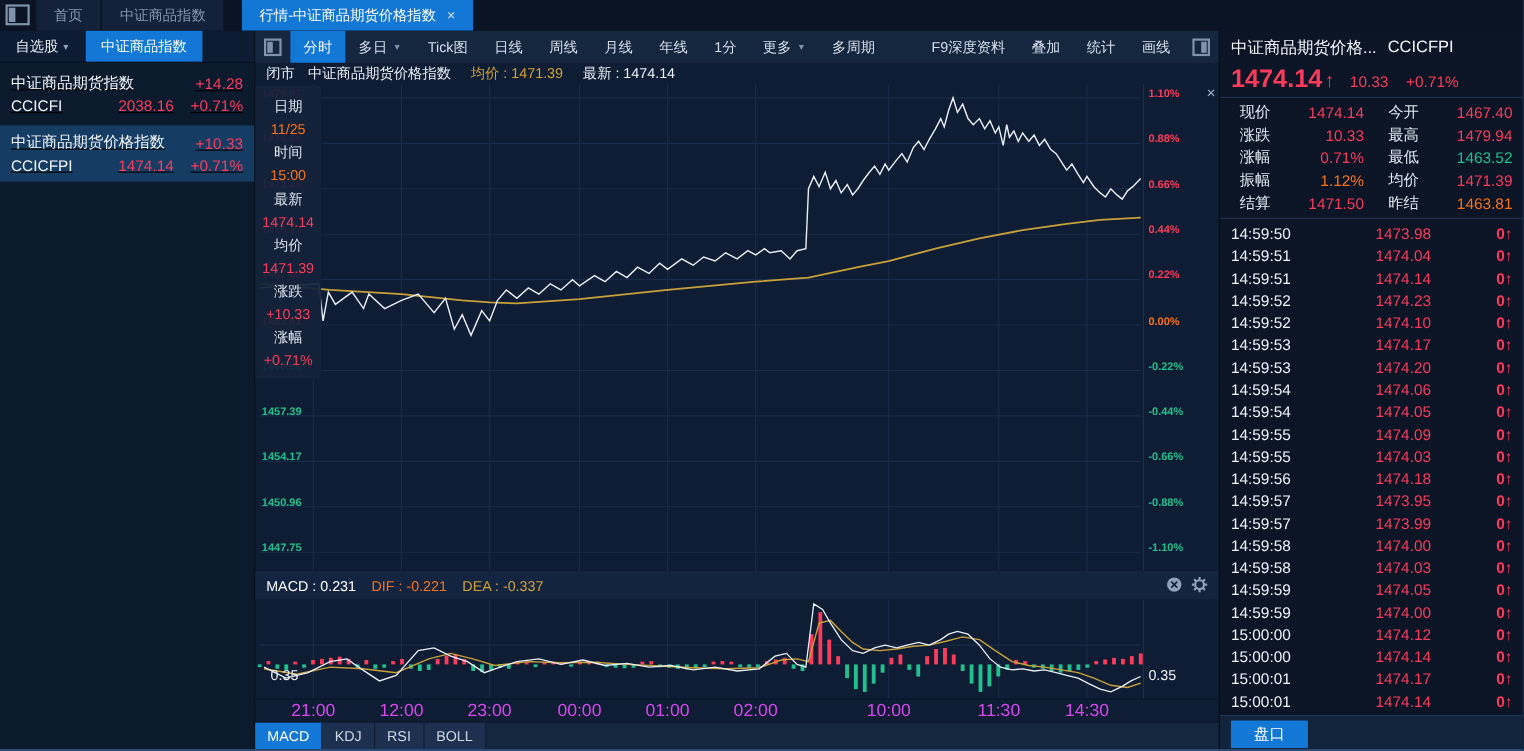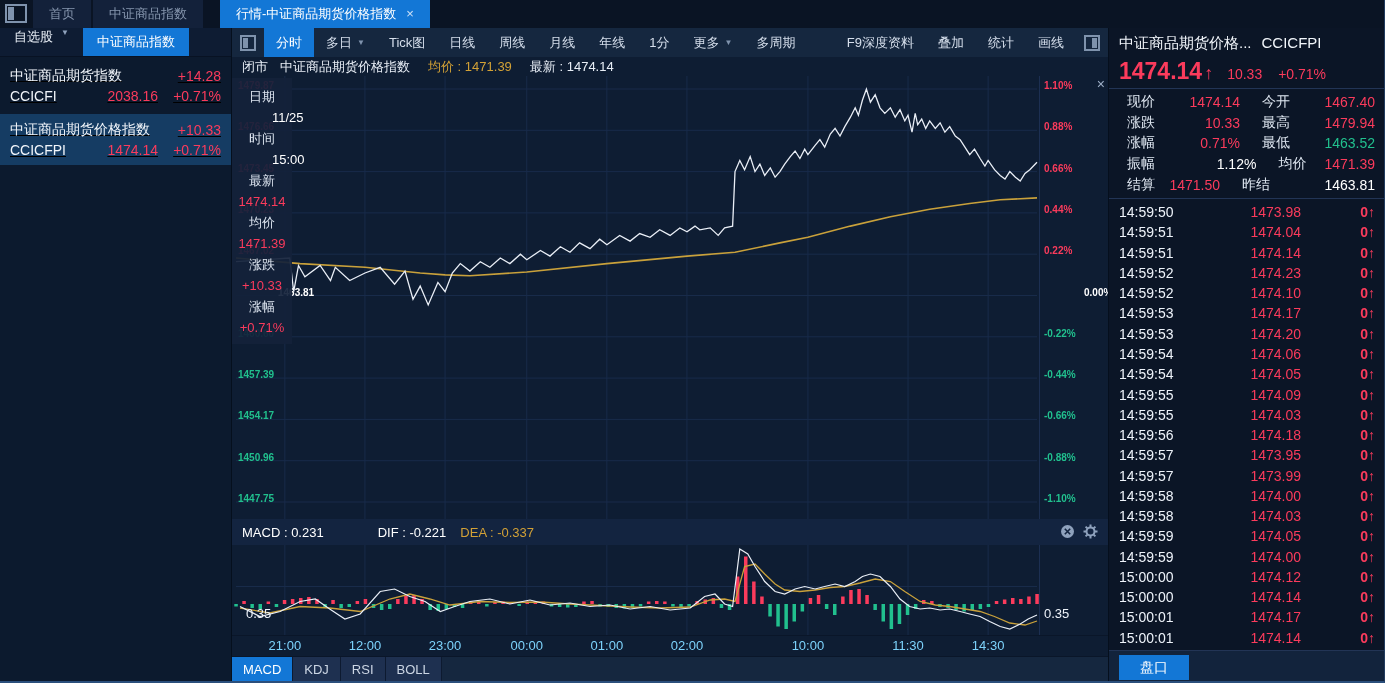--- a/index.html
+++ b/index.html
@@ -4,37 +4,37 @@
 <style>
   :root{
     --red:#fb3b5c; --green:#21c08e; --yellow:#d2a136; --accent:#1377d6;
     --bar-bg:#0a1424; --panel-bg:#0b1628; --chart-bg:#0e1d33; --tool-bg:#15273f;
     --grid:#182b4a; --txt:#e8eef6; --muted:#8696ae;
   }
   *{margin:0;padding:0;box-sizing:border-box;font-family:"Liberation Sans","DejaVu Sans",sans-serif;}
   body{background:#04090f;}
   #app{position:relative;width:1385px;height:683px;background:var(--panel-bg);overflow:hidden;
        border-bottom:2px solid #2b4f7c;border-right:1px solid #223c5f;}
-  .c-red{color:var(--red);} .c-green{color:var(--green);} .c-white{color:#ffffff;margin-left:40px;}
+  .c-red{color:var(--red);} .c-green{color:var(--green);} .c-white{color:#f97316;}
   .c-yellow{color:var(--yellow);} .c-magenta{color:#ffffff;}
 
   
   #topbar{position:absolute;left:0;top:0;width:1385px;height:28px;background:var(--bar-bg);display:flex;align-items:stretch;}
   .win-icon{width:22px;height:19px;margin:4px 6px 0 5px;border:2px solid #7f93ad;position:relative;flex:none;}
   .win-icon::after{content:"";position:absolute;top:1px;bottom:1px;width:6px;background:#7f93ad;}
   .win-icon.left-bar::after{left:1px;}
   .wtab{height:28px;line-height:28px;padding:0 16px;font-size:13px;color:var(--muted);
         background:#13213a;margin-right:2px;white-space:nowrap;cursor:default;}
   .wtab.active{background:var(--accent);color:#fff;margin-left:15px;}
   .wtab .x{margin-left:10px;color:#cfe2f7;font-size:13px;}
 
   
   #sidebar{position:absolute;left:0;top:28px;width:232px;height:653px;background:#0c1a2e;border-right:1px solid #050f1d;}
   #sb-head{height:29px;display:flex;align-items:stretch;background:#0e1c33;border-bottom:1px solid #081223;}
-  #sb-group{flex:none;display:flex;gap:8px;padding:0 14px;color:#e8eef6;font-size:13px;}
+  #sb-group{flex:none;display:flex;align-items:center;gap:3px;padding:0 14px;color:#e8eef6;font-size:13px;}
   #sb-group .caret{font-size:8px;color:#8fa2bd;}
   #sb-activetab{flex:none;background:var(--accent);color:#fff;font-size:13px;display:flex;align-items:center;padding:0 14px;}
   .stock{padding:6px 10px 5px 10px;margin-top:3px;text-decoration:underline;}
   .stock.selected{background:#153c63;}
   .stock .r1,.stock .r2{display:flex;align-items:center;height:20px;font-size:14px;}
   .stock .name{flex:1;color:#f2f6fb;white-space:nowrap;}
   .stock .chg{color:var(--red);}
   .stock .code{width:72px;color:#f2f6fb;}
   .stock .price{width:76px;text-align:right;color:var(--red);}
   .stock .pct{flex:1;text-align:right;color:var(--red);}
@@ -68,21 +68,21 @@
 
   
   #macdhead{position:absolute;left:0;top:491px;width:876px;height:26px;background:#132440;display:flex;
             align-items:center;gap:14px;padding-left:10px;font-size:13px;}
   #macd-icons{position:absolute;right:10px;top:5px;display:flex;gap:8px;}
   #macdarea{position:absolute;left:0;top:517px;width:876px;height:90px;}
   .macd-scale{position:absolute;top:61px;font-size:13px;color:#eef3fa;}
   #macd-scale-l{left:14px;} #macd-scale-r{left:812px;}
 
   #xaxis{position:absolute;left:0;top:607px;width:876px;height:21px;border-top:1px solid #0a1629;}
-  #xaxis .xl{position:absolute;top:2px;transform:translateX(-50%);font-size:13px;color:#7dd3fc;}
+  #xaxis .xl{position:absolute;top:2px;transform:translateX(-50%);font-size:16px;color:#d946ef;}
 
   #indtabs{position:absolute;left:0;top:628px;width:876px;height:25px;background:var(--tool-bg);
            display:flex;align-items:stretch;border-top:1px solid #0a1629;}
   .itab{display:flex;align-items:center;padding:0 11px;font-size:13px;color:#ccd6e4;background:#1e3050;
         border-right:1px solid #0d1a30;cursor:default;}
   .itab.active{background:var(--accent);color:#fff;}
 
   
   #rightpanel{position:absolute;left:1108px;top:28px;width:277px;height:653px;background:#0b1526;border-left:1px solid #050f1d;}
   #q-title{position:absolute;left:10px;top:6px;right:6px;height:22px;font-size:15px;color:#f2f6fb;white-space:nowrap;display:flex;gap:10px;}

